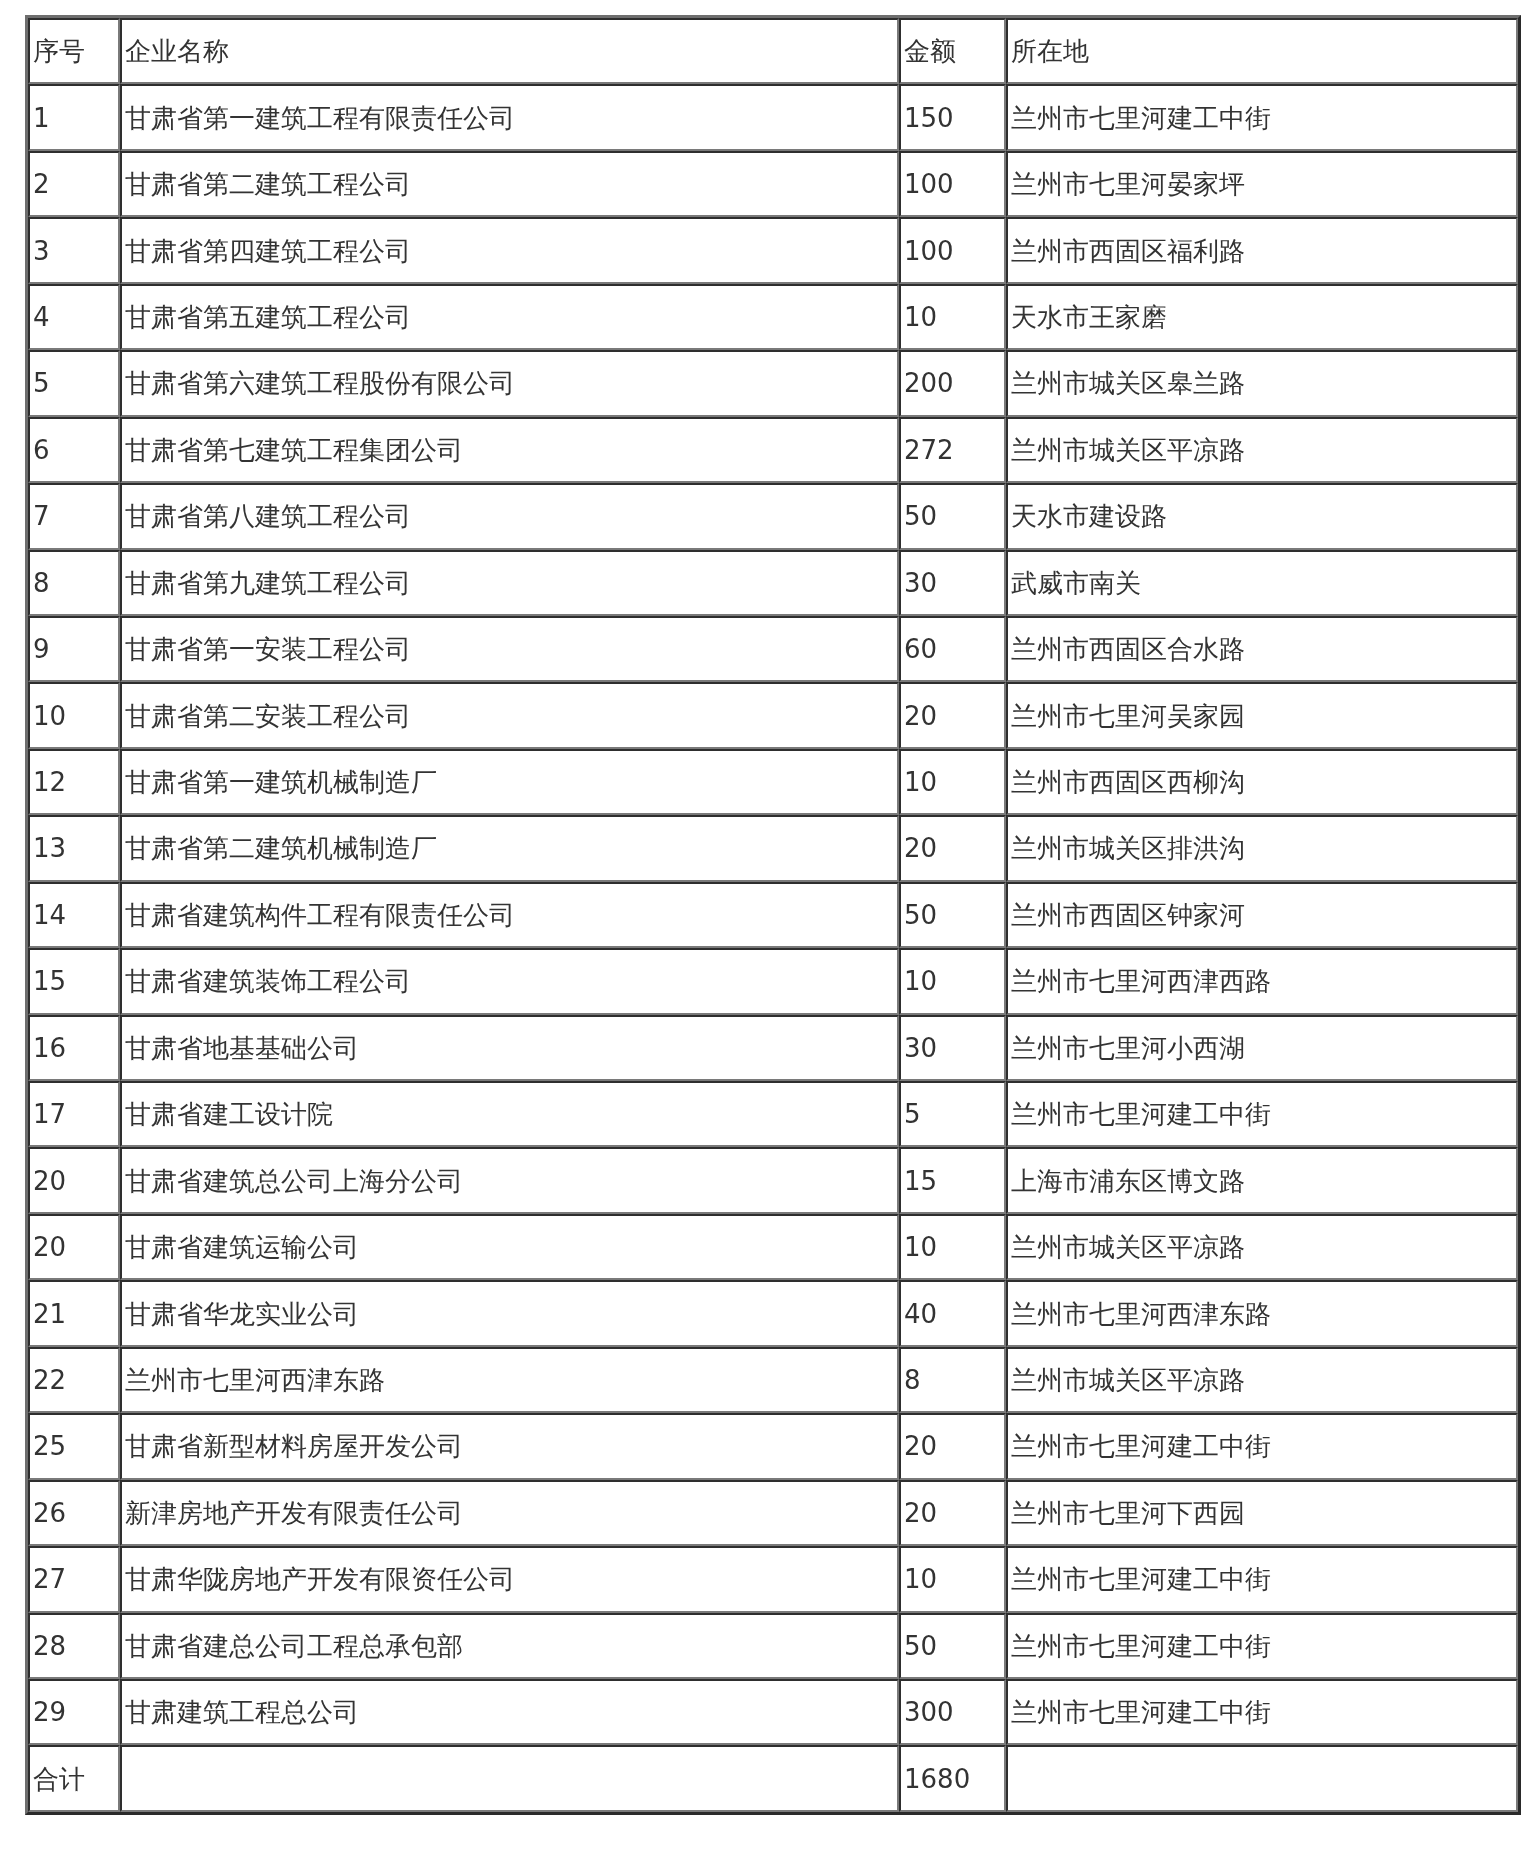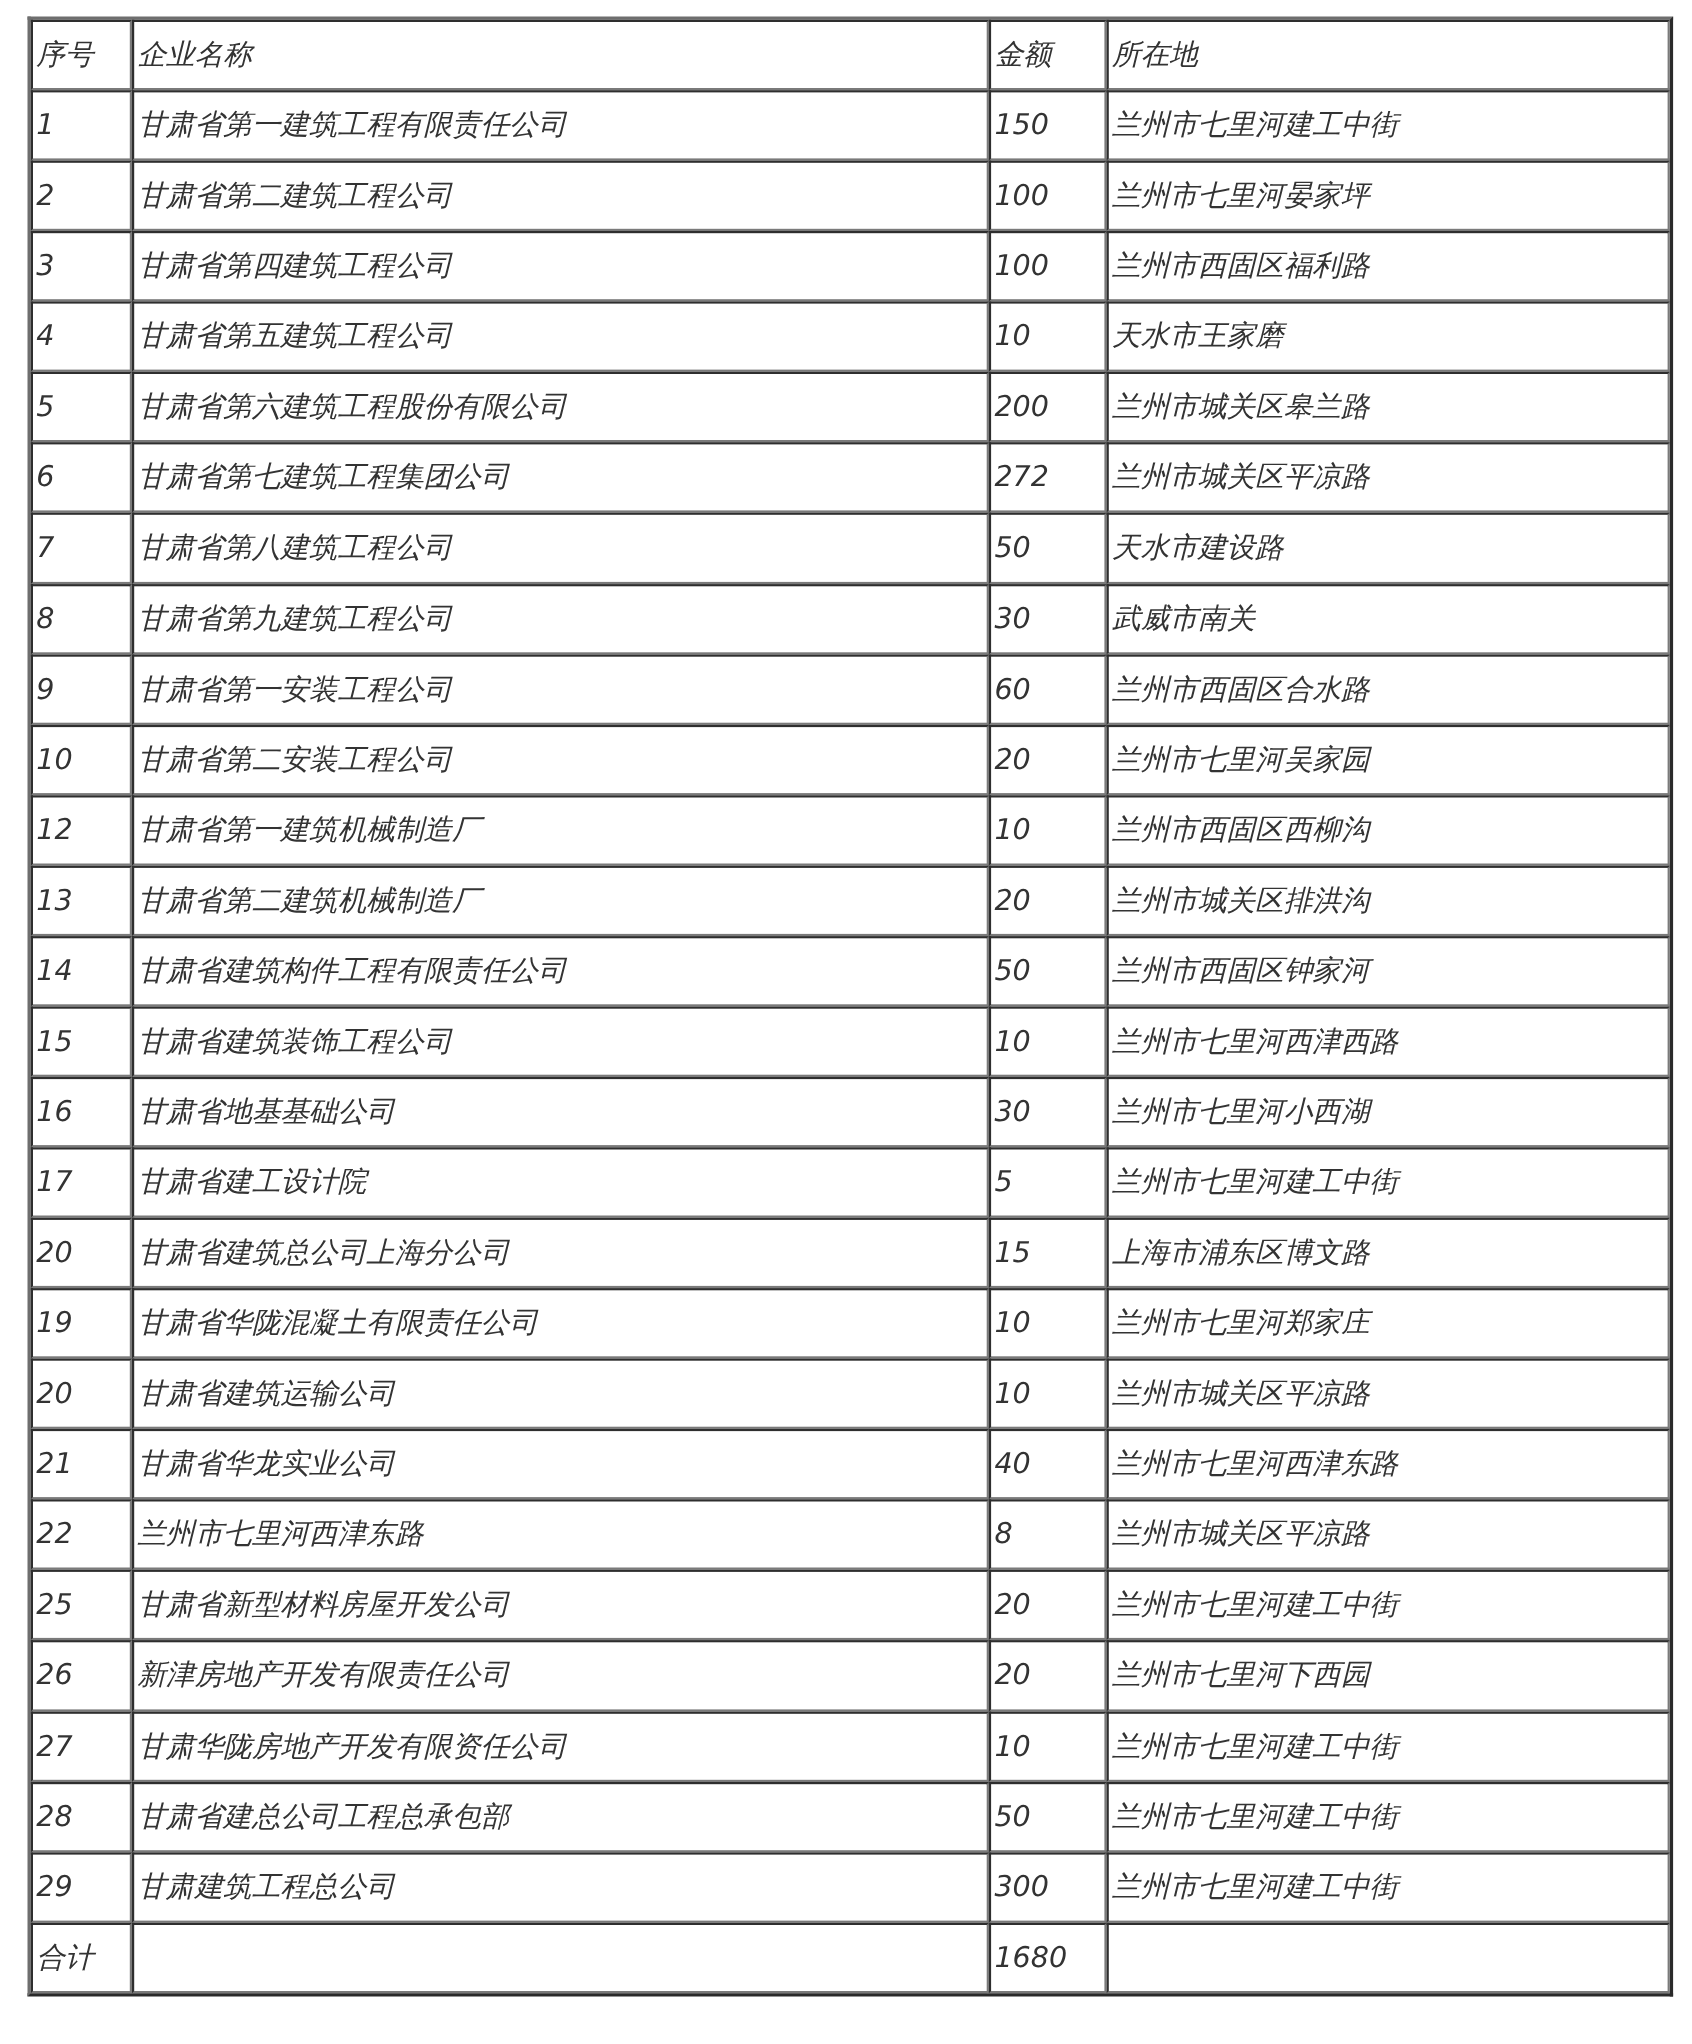--- a/index.html
+++ b/index.html
@@ -6,21 +6,20 @@
   body { width: 1538px; height: 1858px; position: relative; overflow: hidden; }
   table.grid {
     position: absolute; left: 25px; top: 15px;
     width: 1490px; height: 1800px;
     border-collapse: separate; border-spacing: 0;
     border-top: 3px solid #6e6e6e; border-left: 3px solid #6e6e6e;
     border-right: 3px solid #2a2a2a; border-bottom: 3px solid #2a2a2a;
     table-layout: fixed;
     font-family: "DejaVu Sans", "Liberation Sans", sans-serif;
     color: #333333;
-    font-style: italic;
   }
   table.grid td {
     height: 52px;
     border-top: 2px solid #2e2e2e; border-left: 2px solid #2e2e2e;
     border-right: 2px solid #7a7a7a; border-bottom: 2px solid #7a7a7a;
     padding: 0 0 0 3px;
     font-size: 26px; line-height: 52px;
     white-space: nowrap; overflow: hidden; vertical-align: middle;
   }
   col.c1 { width: 92px; }
@@ -141,26 +140,20 @@
         <td>5</td>
         <td>兰州市七里河建工中街</td>
       </tr>
       <tr>
         <td>20</td>
         <td>甘肃省建筑总公司上海分公司</td>
         <td>15</td>
         <td>上海市浦东区博文路</td>
       </tr>
       <tr>
-        <td>19</td>
-        <td>甘肃省华陇混凝土有限责任公司</td>
-        <td>10</td>
-        <td>兰州市七里河郑家庄</td>
-      </tr>
-      <tr>
         <td>20</td>
         <td>甘肃省建筑运输公司</td>
         <td>10</td>
         <td>兰州市城关区平凉路</td>
       </tr>
       <tr>
         <td>21</td>
         <td>甘肃省华龙实业公司</td>
         <td>40</td>
         <td>兰州市七里河西津东路</td>

